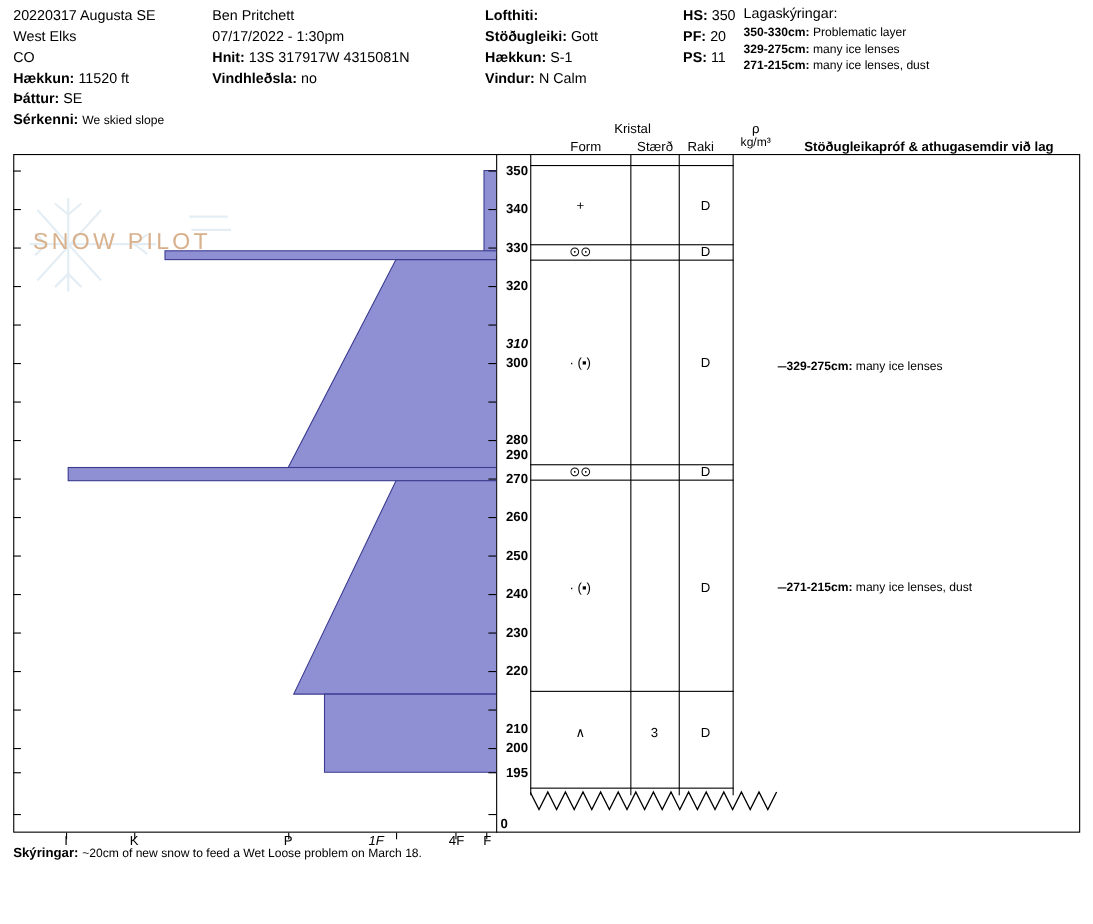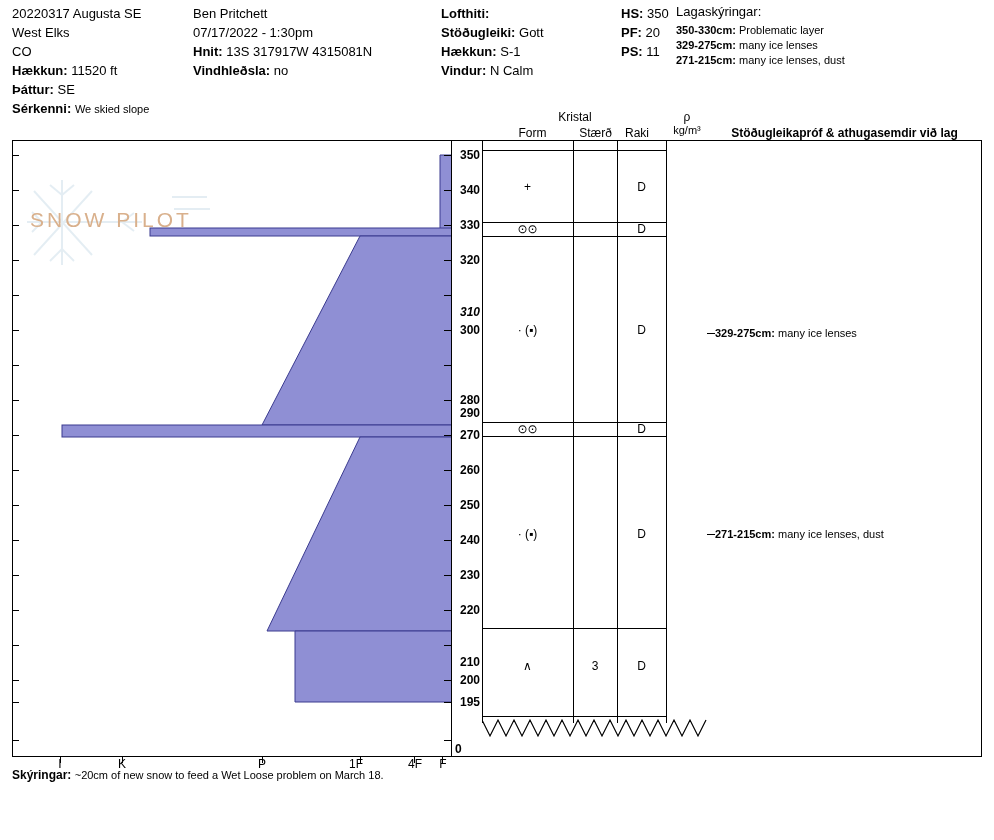--- a/index.html
+++ b/index.html
@@ -291,21 +291,21 @@
   <div class="ht" style="left:110px;"></div>
   <div class="ht" style="left:250px;"></div>
   <div class="ht" style="left:348px;"></div>
   <div class="ht" style="left:402px;"></div>
   <div class="ht" style="left:430px;"></div>
 </div>
 <div id="hard-scale">
   <div class="hs-lab" style="left:48px;">I</div>
   <div class="hs-lab" style="left:110px;">K</div>
   <div class="hs-lab" style="left:250px;">P</div>
-  <div class="hs-lab" style="left:344px;">1F</div>
+  <div class="hs-lab" style="left:330px;font-style:italic;">1F</div>
   <div class="hs-lab" style="left:403px;">4F</div>
   <div class="hs-lab" style="left:431px;">F</div>
 </div>
 <div id="zero-label">0</div>
 
 <div id="bottom-note">
   <span class="lbl">Skýringar:</span>
   <span class="val">~20cm of new snow to feed a Wet Loose problem on March 18.</span>
 </div>
 

